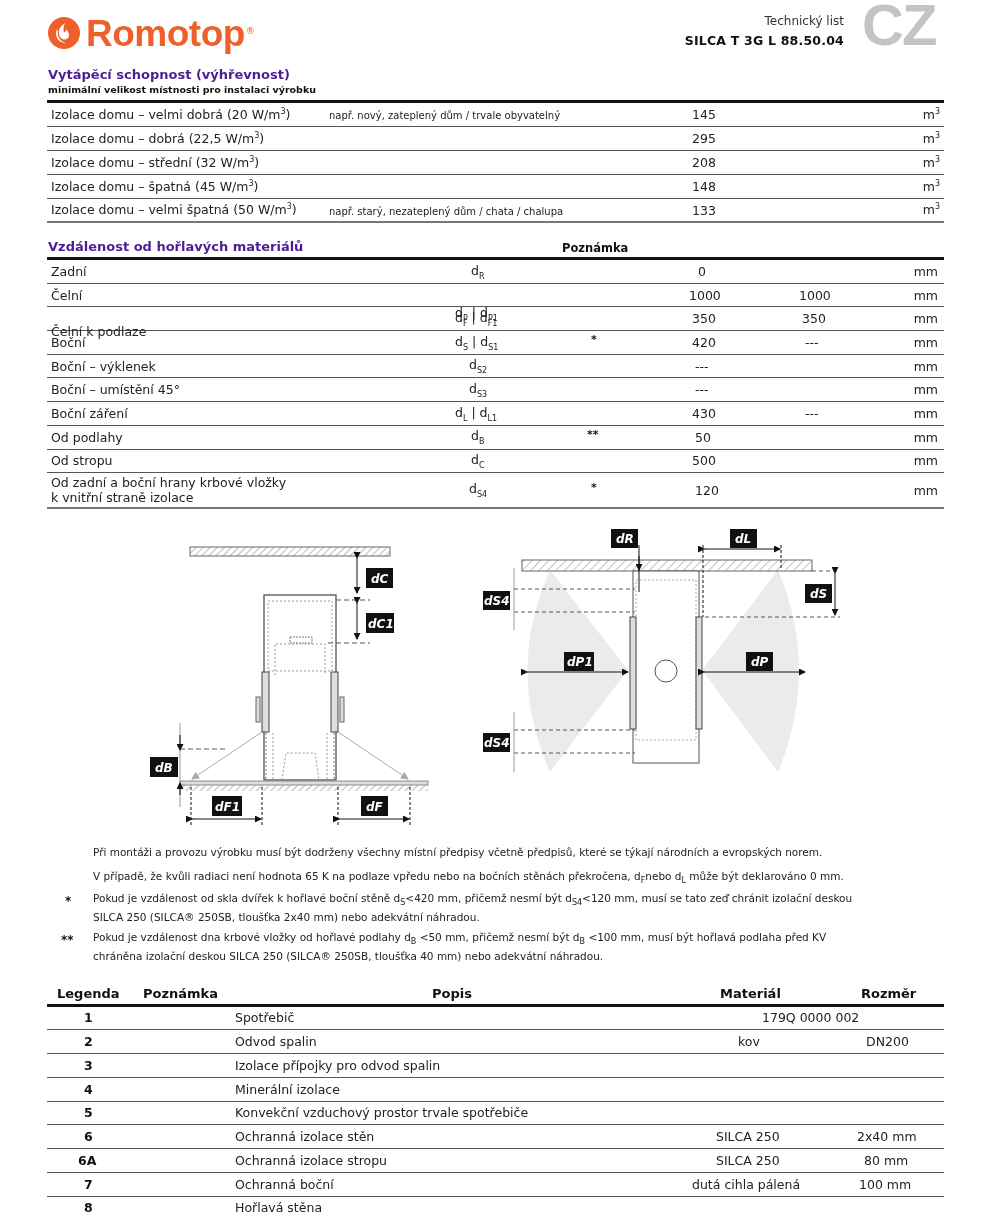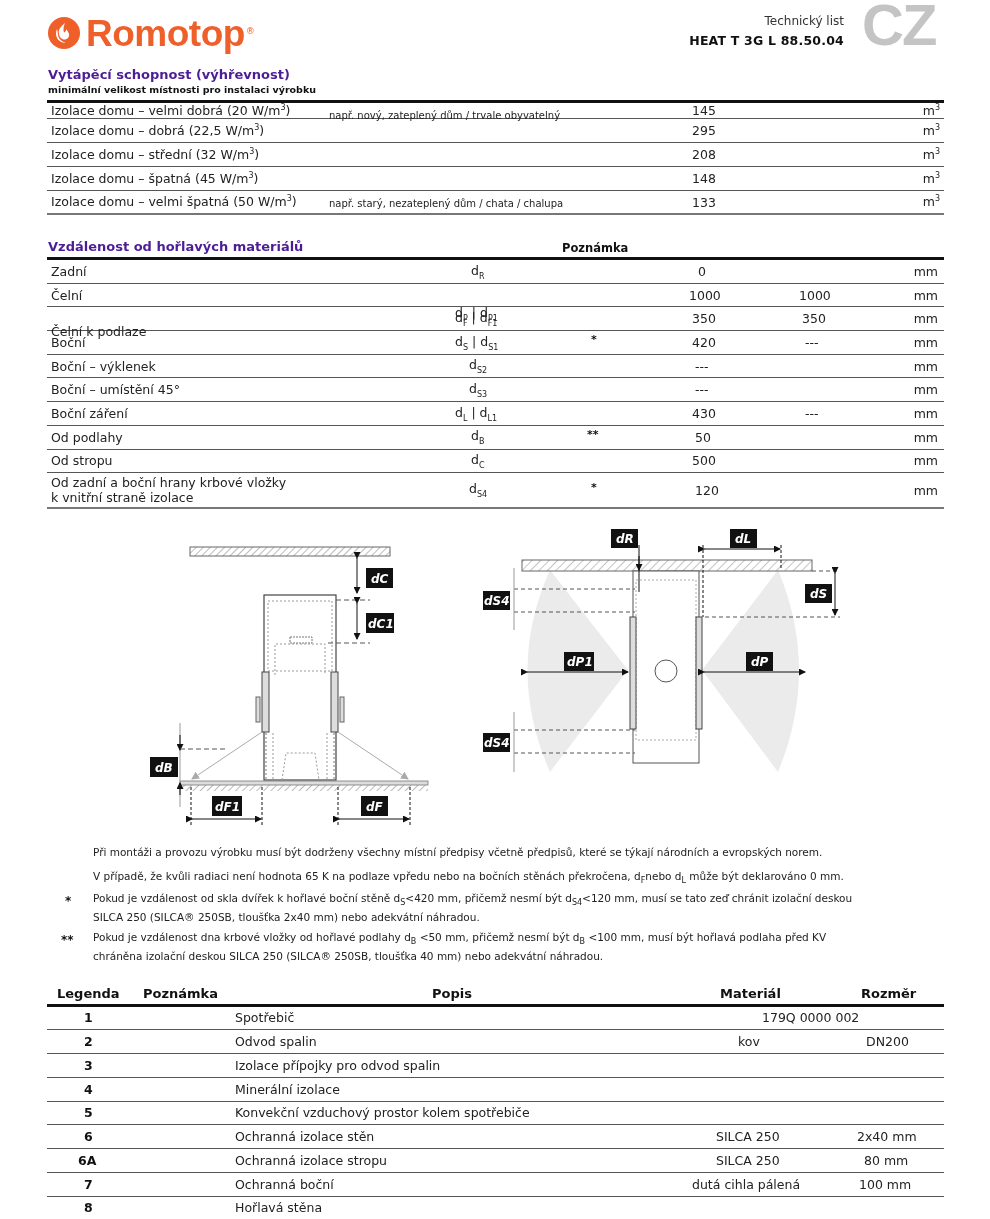--- a/index.html
+++ b/index.html
@@ -54,30 +54,30 @@
   <span class="logo-mark">
     <svg width="32" height="32" viewBox="0 0 32 32">
       <path d="M17 6 C12 10 10 13 11 17 C11.5 20 13.5 22.5 16.5 22.5 C19.5 22.5 21.5 20 21 17 C20.6 15 19 14 18.5 12 C18 14 17.5 15 16 15.5 C15 13 15.5 9 17 6 Z" fill="#ffffff"></path>
       <path d="M9 12 C7.5 15 7.5 19 10 22.5 C12 25 15 26 18 25.5 C14 25 10.5 22 10 18 C9.7 16 9.8 14 9 12 Z" fill="#ffffff"></path>
     </svg>
   </span>
   <span class="logo-text">Romotop</span>
   <span class="logo-reg">®</span>
 </div>
 <div class="abs doc-type">Technický list</div>
-<div class="abs doc-model">HEAT T 3G L 88.50.04</div>
+<div class="abs doc-model">SILCA T 3G L 88.50.04</div>
 <div class="abs lang">CZ</div>
 
 <div class="abs sec-title" style="left:48px; top:67px;">Vytápěcí schopnost (výhřevnost)</div>
 <div class="abs sec-sub" style="left:48px; top:84px;">minimální velikost místnosti pro instalaci výrobku</div>
 
 <div class="tbl" style="top:100px;">
   <div class="tbl-top"></div>
 
-  <div class="row" style="height:16px;">
+  <div class="row" style="height:24px;">
     <span class="c" style="left:4px;"><span>Izolace domu – velmi dobrá (20 W/m</span><sup>3</sup><span>)</span></span>
     <span class="c note-small" style="left:282px; top:7px;">např. nový, zateplený dům / trvale obyvatelný</span>
     <span class="c" style="left:645px;">145</span>
     <span class="c" style="right:4px;"><span>m</span><sup>3</sup></span>
   </div>
   <div class="row" style="height:24px;">
     <span class="c" style="left:4px;"><span>Izolace domu – dobrá (22,5 W/m</span><sup>3</sup><span>)</span></span>
     <span class="c" style="left:645px;">295</span>
     <span class="c" style="right:4px;"><span>m</span><sup>3</sup></span>
   </div>
@@ -353,21 +353,21 @@
 <div class="leg-row" style="top:1054px;">
   <span class="c bold" style="left:37px;">3</span>
   <span class="c" style="left:188px;">Izolace přípojky pro odvod spalin</span>
 </div>
 <div class="leg-row" style="top:1078px;">
   <span class="c bold" style="left:37px;">4</span>
   <span class="c" style="left:188px;">Minerální izolace</span>
 </div>
 <div class="leg-row" style="top:1101px;">
   <span class="c bold" style="left:37px;">5</span>
-  <span class="c" style="left:188px;">Konvekční vzduchový prostor kolem spotřebiče</span>
+  <span class="c" style="left:188px;">Konvekční vzduchový prostor trvale spotřebiče</span>
 </div>
 <div class="leg-row" style="top:1125px;">
   <span class="c bold" style="left:37px;">6</span>
   <span class="c" style="left:188px;">Ochranná izolace stěn</span>
   <span class="c" style="left:669px;">SILCA 250</span>
   <span class="c" style="left:810px;">2x40 mm</span>
 </div>
 <div class="leg-row" style="top:1149px;">
   <span class="c bold" style="left:31px;">6A</span>
   <span class="c" style="left:188px;">Ochranná izolace stropu</span>

